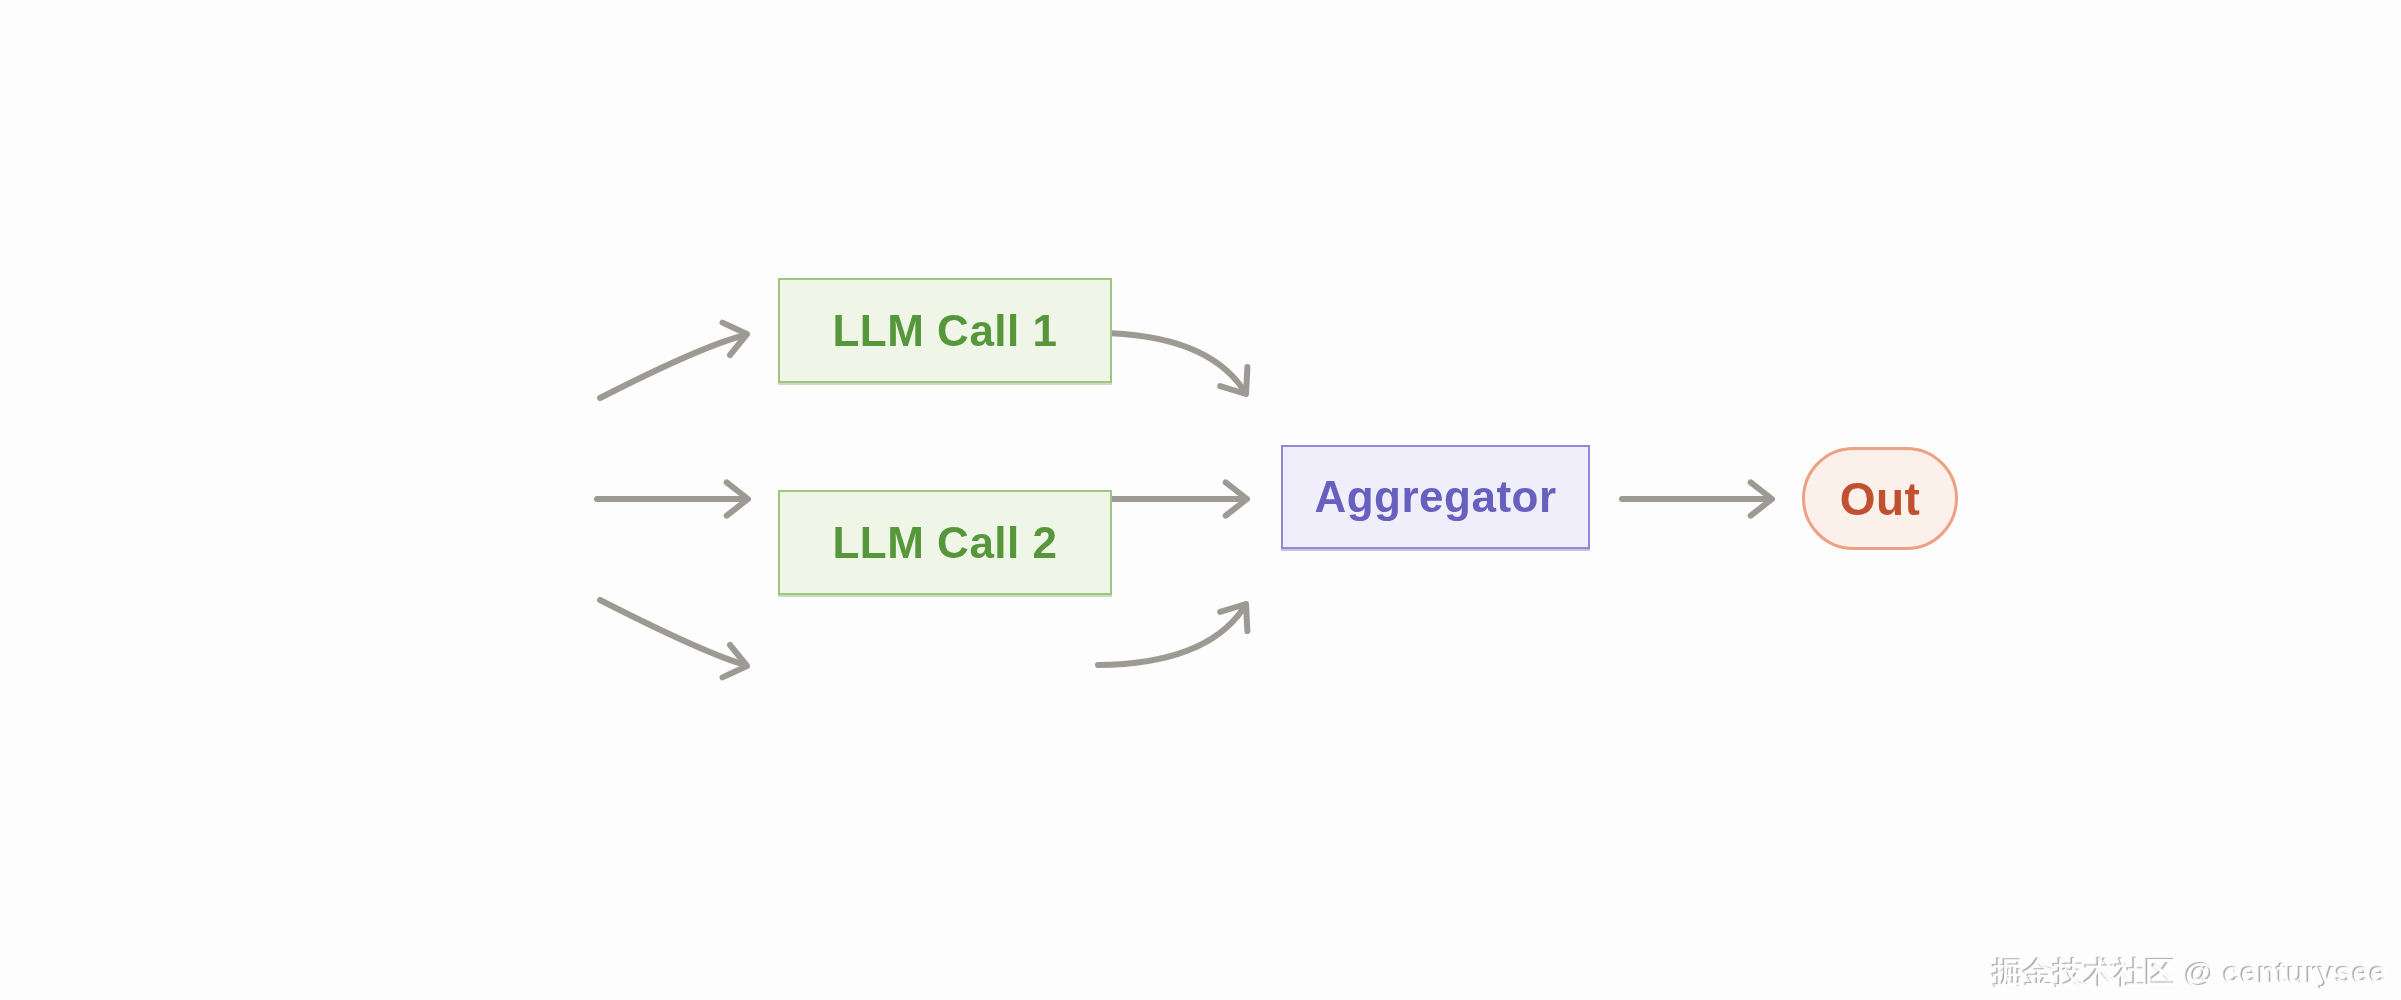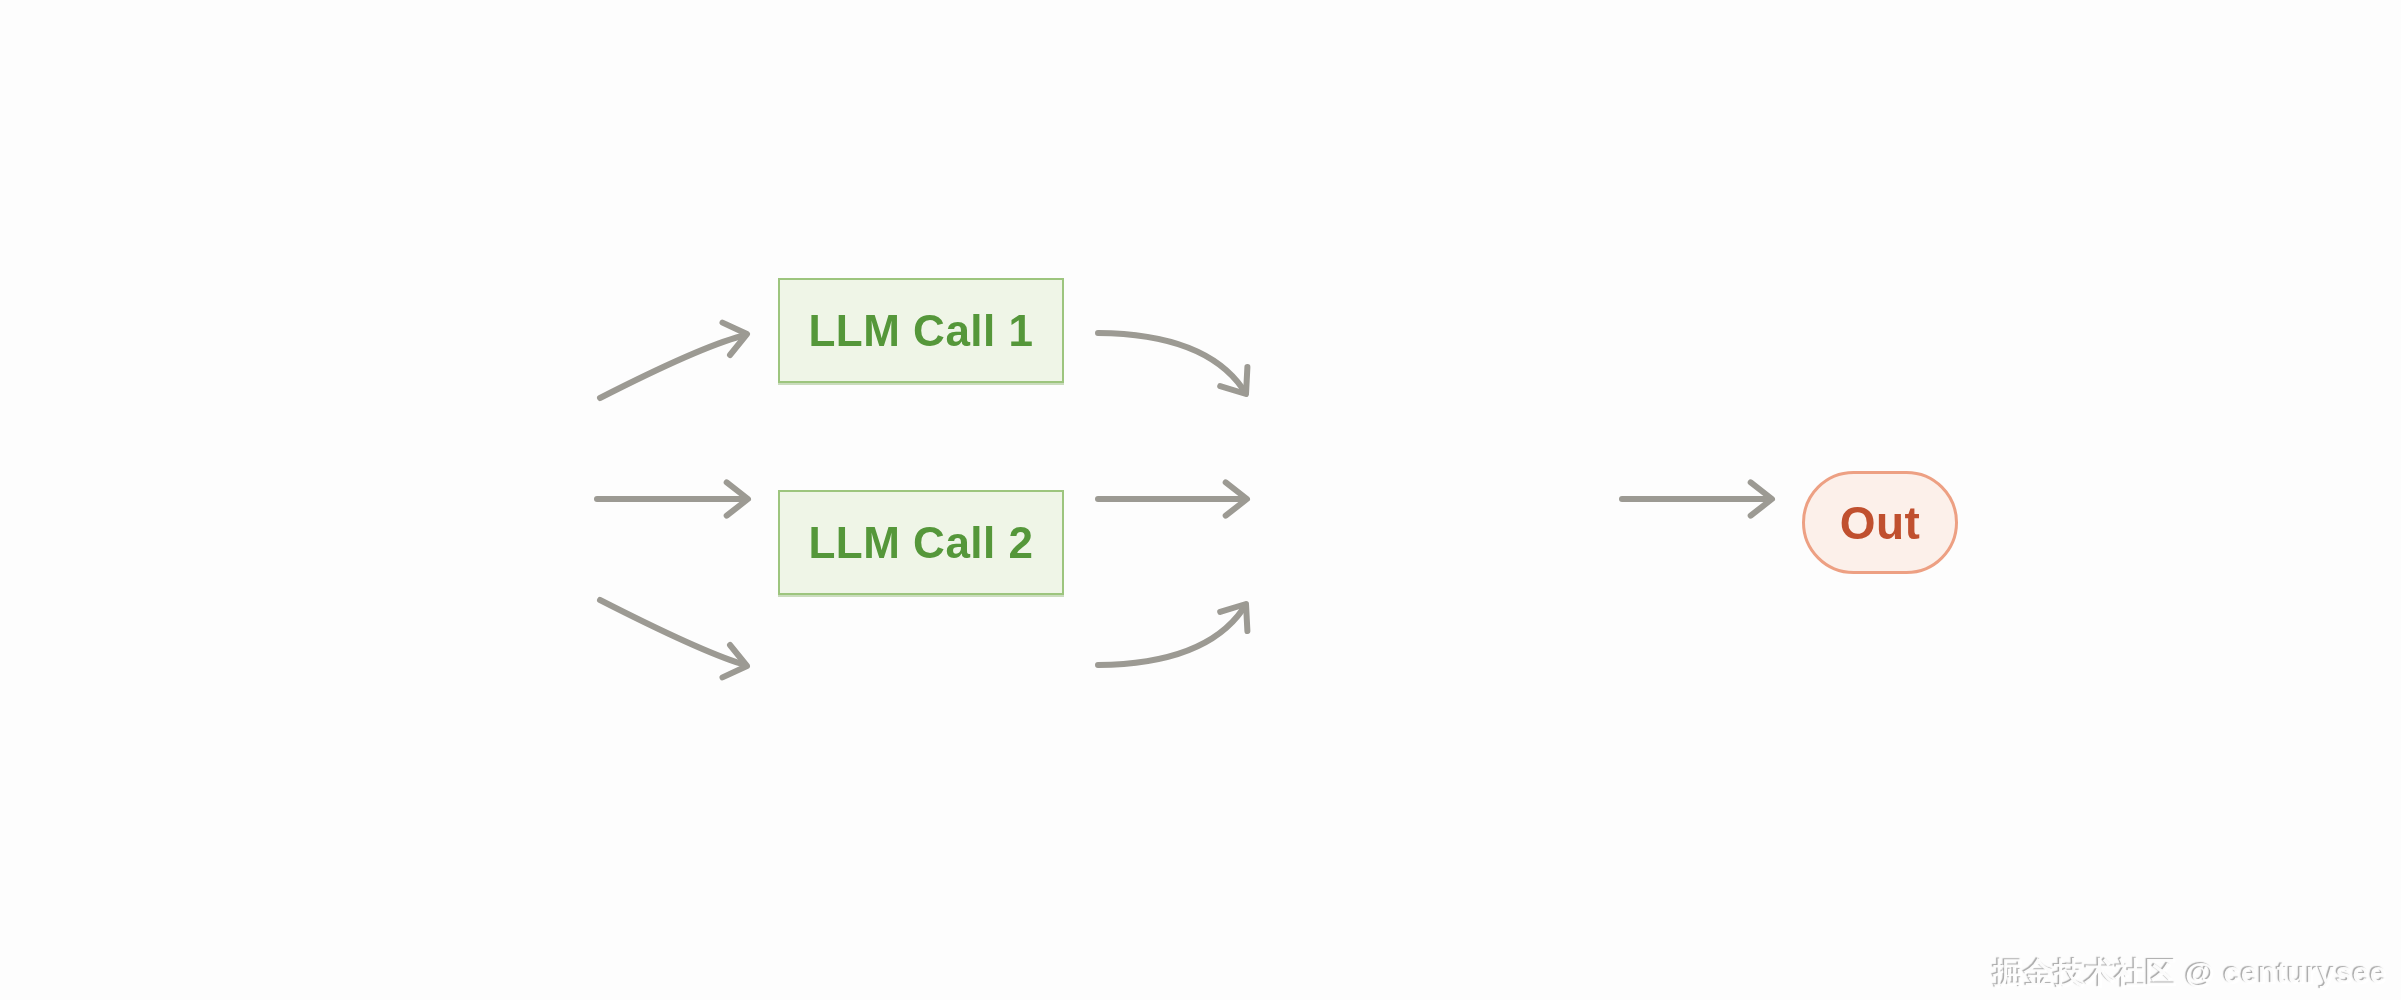--- a/index.html
+++ b/index.html
@@ -41,40 +41,40 @@
   }
   .node-in {
     left: 446px; top: 448px; width: 123px; height: 105px;
     border: 3px solid #eda083;
     background: #fcf0ea;
     color: #c0502f;
     border-radius: 50%;
     font-size: 46px;
   }
   .node-llm {
-    left: 778px; width: 286px; height: 105px;
+    left: 778px; width: 334px; height: 105px;
     border: 2px solid #9dc57e;
     background: #eff5e7;
     color: #55973a;
     font-size: 44px;
     box-shadow: 0 2px 0 rgba(140, 180, 110, 0.45);
   }
   .node-llm1 { top: 278px; }
   .node-llm2 { top: 446px; margin-top: 44px; }
   .node-llm3 { top: 614px; }
   .node-agg {
     left: 1281px; top: 445px; width: 309px; height: 104px;
     border: 2px solid #8f88d2;
     background: #efeefa;
     color: #6760be;
     font-size: 44px;
     box-shadow: 0 2px 0 rgba(130, 122, 200, 0.45);
   }
   .node-out {
-    left: 1802px; top: 471px; width: 156px; height: 103px;
+    left: 1802px; top: 447px; width: 156px; height: 103px;
     border: 3px solid #eda083;
     background: #fcf0ea;
     color: #c0502f;
     border-radius: 60px;
     font-size: 46px;
     justify-content: center;
   }
   .watermark {
     position: absolute;
     right: 14px;
@@ -128,20 +128,23 @@
 
   <div class="node node-llm node-llm1">
     <span>LLM Call 1</span>
   </div>
 
   <div class="node node-llm node-llm2">
     <span>LLM Call 2</span>
   </div>
 
 
+  <div class="node node-agg">
+    <span>Aggregator</span>
+  </div>
 
   <div class="node node-out">
     <span>Out</span>
   </div>
 
   <div class="watermark">掘金技术社区 @ centurysee</div>
 
 </div>
 
 </body></html>

